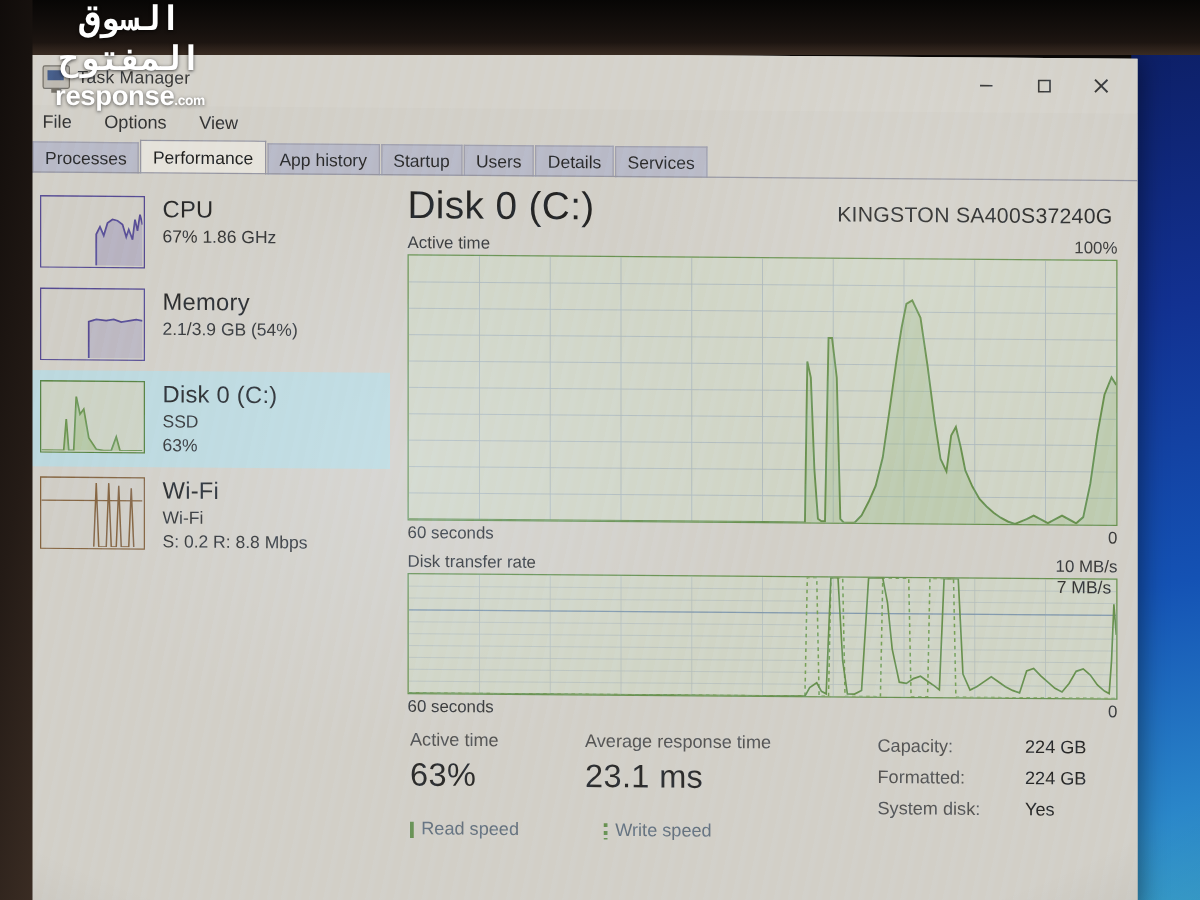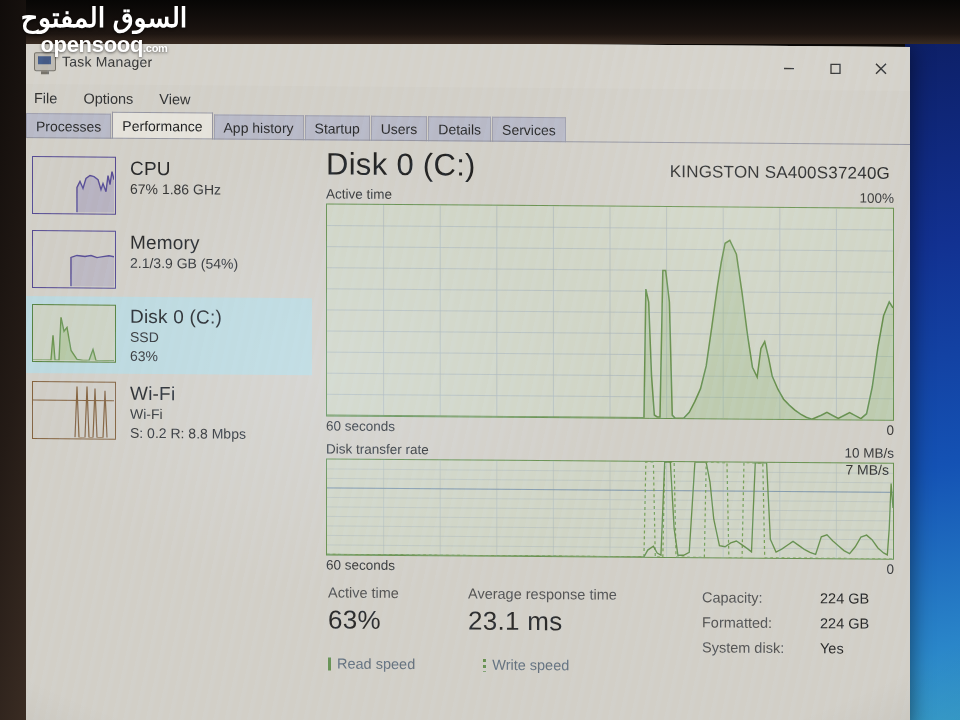--- a/index.html
+++ b/index.html
@@ -143,21 +143,21 @@
   .kv .k{color:#4a4a4a;width:118px;}
   .kv .v{color:#1a1a1a;}
   .legend-row{display:flex;gap:68px;padding-left:2px;margin-top:-2px;}
   .legend{display:flex;align-items:center;gap:6px;font-size:14.5px;color:#5c6a78;}
   .swatch{width:3px;height:13px;background:#5f8a45;display:inline-block;}
   .swatch.dash{background:repeating-linear-gradient(180deg,#5f8a45 0 3px,transparent 3px 6px);}
   
   .wm{position:absolute;left:14px;top:2px;z-index:60;width:180px;text-align:center;
       pointer-events:none;}
   .wm-ar{
-    font-family:Liberation Sans, sans-serif;
+    font-family:Liberation Mono, monospace;
     font-size:27px;font-weight:700;color:#ffffff;line-height:32px;
     direction:rtl;letter-spacing:-.5px;
     text-shadow:0 1px 3px rgba(0,0,0,.7);
   }
   .wm-en{
     font-size:22px;font-weight:700;color:#ffffff;line-height:26px;margin-top:-2px;
     text-shadow:0 1px 3px rgba(0,0,0,.6);letter-spacing:-.3px;
   }
   .wm-en .dot{font-size:11px;font-weight:700;vertical-align:baseline;}
 </style>
@@ -390,17 +390,17 @@
     </div>
 
     <div class="glare"></div>
   </div>
 
   <div class="bezel-top"></div>
   <div class="bezel-left"></div>
 
   <div class="wm">
     <div class="wm-ar">السوق المفتوح</div>
-    <div class="wm-en"><span>opensooq</span><span class="dot">.com</span></div>
+    <div class="wm-en"><span>response</span><span class="dot">.com</span></div>
   </div>
 
   <div class="vignette"></div>
 </div>
 
 </body></html>

